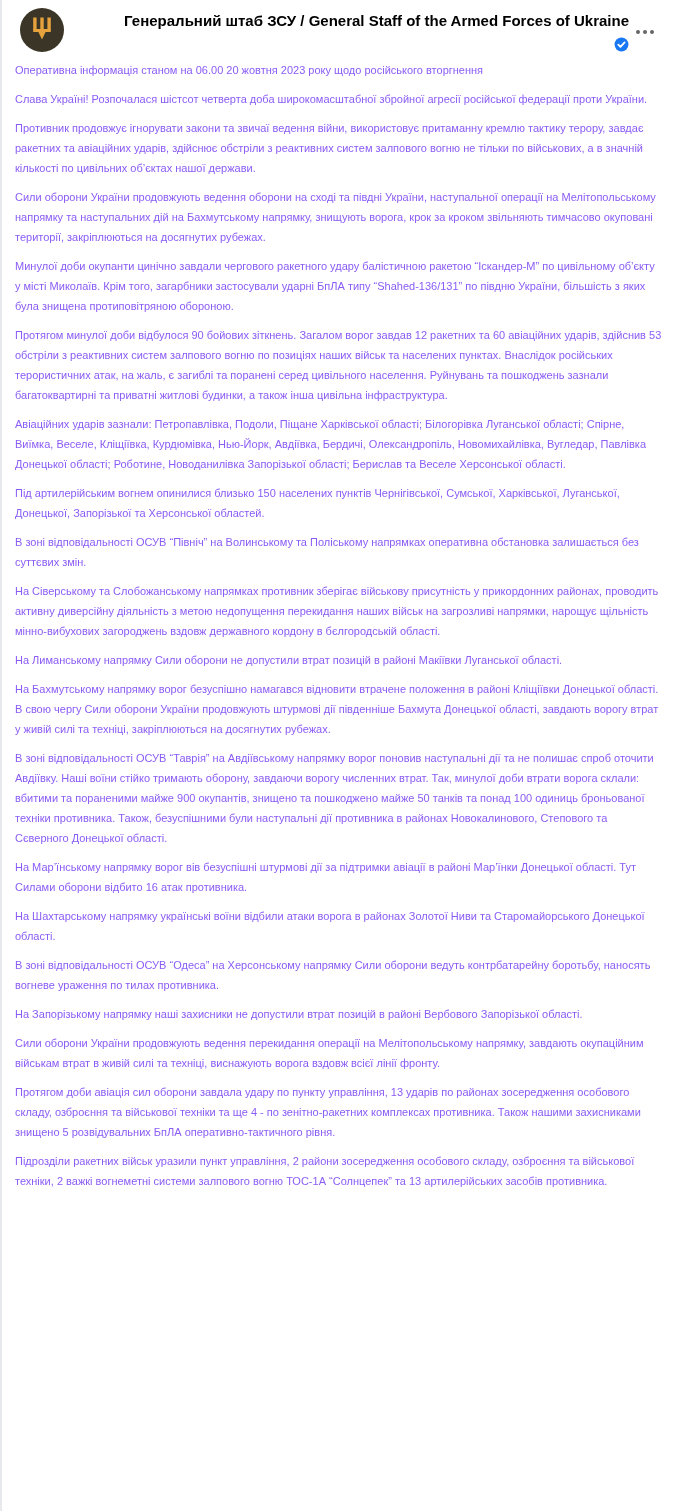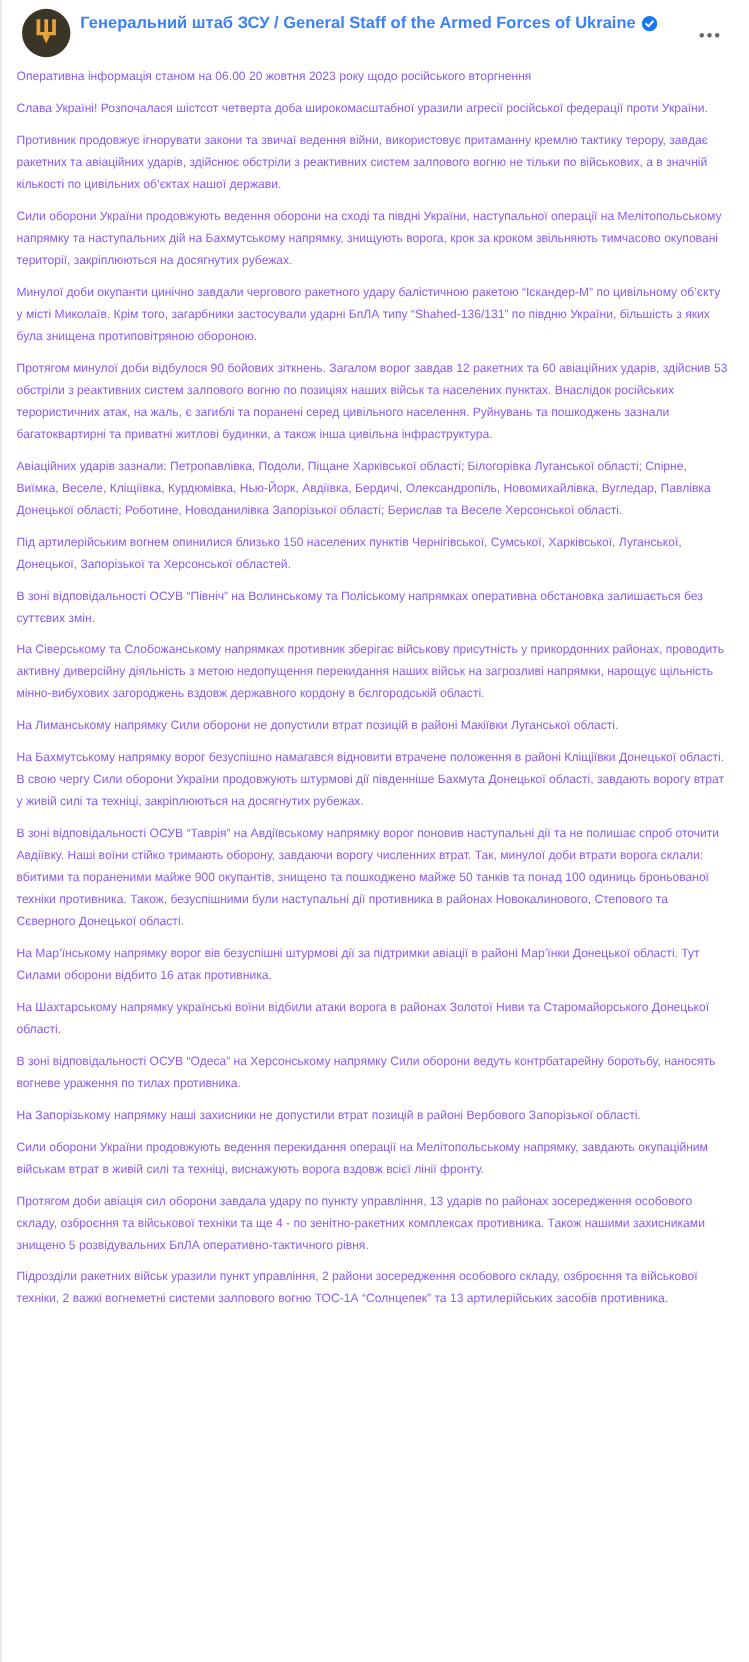--- a/index.html
+++ b/index.html
@@ -27,26 +27,27 @@
     border-radius: 50%;
     background: #3a3527;
     display: flex;
     align-items: center;
     justify-content: center;
     cursor: pointer;
   }
   .header-info { flex: 1 1 auto; margin-left: 9px; min-width: 0; padding-top: 3px; }
   .name-row {
     display: flex;
-    align-items: center;
+    align-items: flex-end;
     gap: 5px;
     font-size: 15px;
     font-weight: 700;
-    color: #3b82f6;
+    color: #000000;
     line-height: 20px;
+    flex-direction: column;
   }
   .name-row .page-name { cursor: pointer; }
   .badge { flex: 0 0 auto; display: inline-flex; margin-top: 1px; }
   .meta-row {
     display: flex;
     align-items: center;
     gap: 4px;
     margin-top: 2px;
     font-size: 13px;
     color: #65676b;
@@ -124,21 +125,21 @@
     <button class="more-btn" aria-label="More options">
       <i></i>
         <i></i>
         <i></i>
     </button>
 
   </div>
 
   <div class="content">
     <p>Оперативна інформація станом на 06.00 20 жовтня 2023 року щодо російського вторгнення</p>
-    <p>Слава Україні! Розпочалася шістсот четверта доба широкомасштабної уразили агресії російської федерації проти України.</p>
+    <p>Слава Україні! Розпочалася шістсот четверта доба широкомасштабної збройної агресії російської федерації проти України.</p>
     <p>Противник продовжує ігнорувати закони та звичаї ведення війни, використовує притаманну кремлю тактику терору, завдає ракетних та авіаційних ударів, здійснює обстріли з реактивних систем залпового вогню не тільки по військових, а в значній кількості по цивільних об’єктах нашої держави.</p>
     <p>Сили оборони України продовжують ведення оборони на сході та півдні України, наступальної операції на Мелітопольському напрямку та наступальних дій на Бахмутському напрямку, знищують ворога, крок за кроком звільняють тимчасово окуповані території, закріплюються на досягнутих рубежах.</p>
     <p>Минулої доби окупанти цинічно завдали чергового ракетного удару балістичною ракетою “Іскандер-М” по цивільному об’єкту у місті Миколаїв. Крім того, загарбники застосували ударні БпЛА типу “Shahed-136/131” по півдню України, більшість з яких була знищена протиповітряною обороною.</p>
     <p>Протягом минулої доби відбулося 90 бойових зіткнень. Загалом ворог завдав 12 ракетних та 60 авіаційних ударів, здійснив 53 обстріли з реактивних систем залпового вогню по позиціях наших військ та населених пунктах. Внаслідок російських терористичних атак, на жаль, є загиблі та поранені серед цивільного населення. Руйнувань та пошкоджень зазнали багатоквартирні та приватні житлові будинки, а також інша цивільна інфраструктура.</p>
     <p>Авіаційних ударів зазнали: Петропавлівка, Подоли, Піщане Харківської області; Білогорівка Луганської області; Спірне, Виїмка, Веселе, Кліщіївка, Курдюмівка, Нью-Йорк, Авдіївка, Бердичі, Олександропіль, Новомихайлівка, Вугледар, Павлівка Донецької області; Роботине, Новоданилівка Запорізької області; Берислав та Веселе Херсонської області.</p>
     <p>Під артилерійським вогнем опинилися близько 150 населених пунктів Чернігівської, Сумської, Харківської, Луганської, Донецької, Запорізької та Херсонської областей.</p>
     <p>В зоні відповідальності ОСУВ “Північ” на Волинському та Поліському напрямках оперативна обстановка залишається без суттєвих змін.</p>
     <p>На Сіверському та Слобожанському напрямках противник зберігає військову присутність у прикордонних районах, проводить активну диверсійну діяльність з метою недопущення перекидання наших військ на загрозливі напрямки, нарощує щільність мінно-вибухових загороджень  вздовж державного кордону в бєлгородській області.</p>
     <p>На Лиманському напрямку Сили оборони не допустили втрат позицій в районі Макіївки Луганської області.</p>
     <p>На Бахмутському напрямку ворог безуспішно намагався відновити втрачене положення в районі Кліщіївки Донецької області. В свою чергу Сили оборони України продовжують штурмові дії південніше Бахмута Донецької області, завдають ворогу втрат у живій силі та техніці, закріплюються на досягнутих рубежах.</p>

